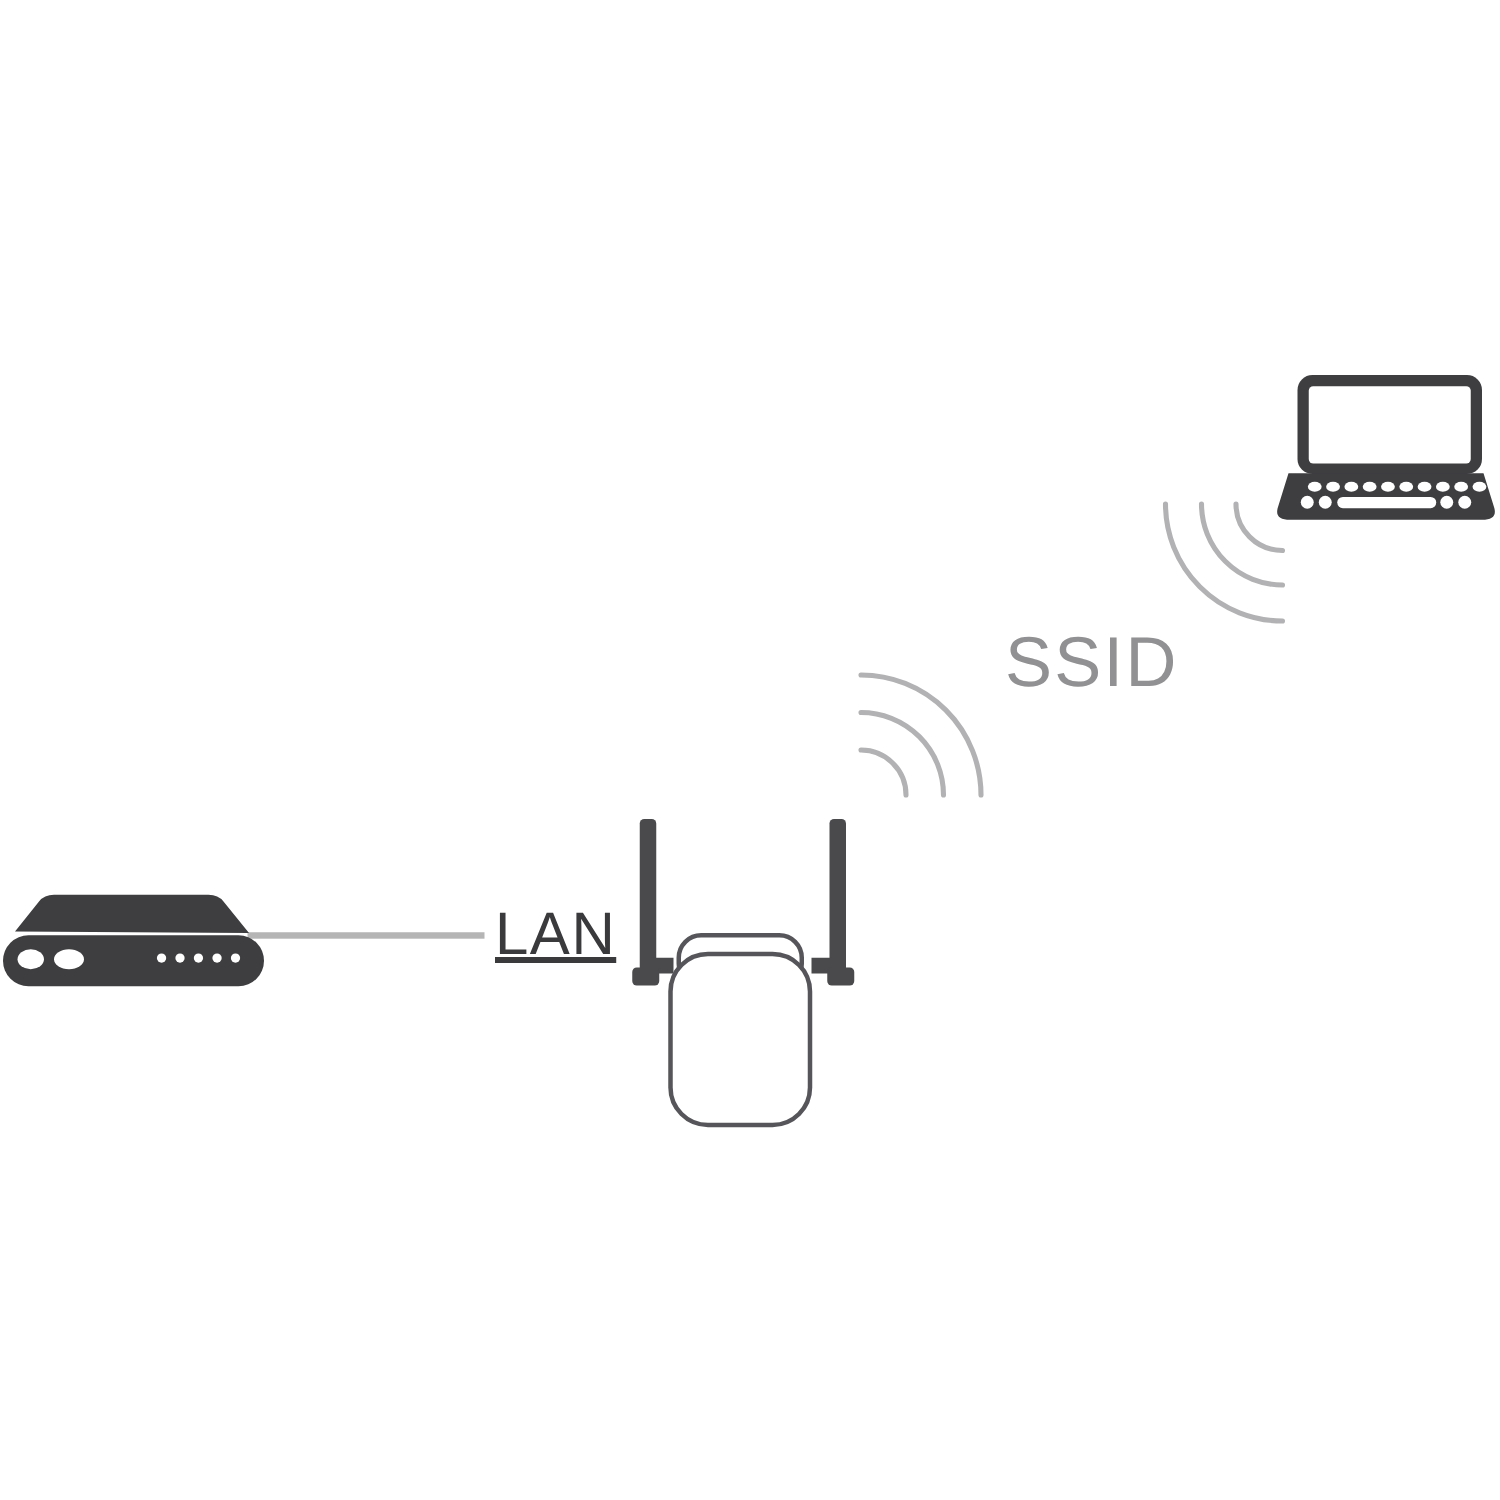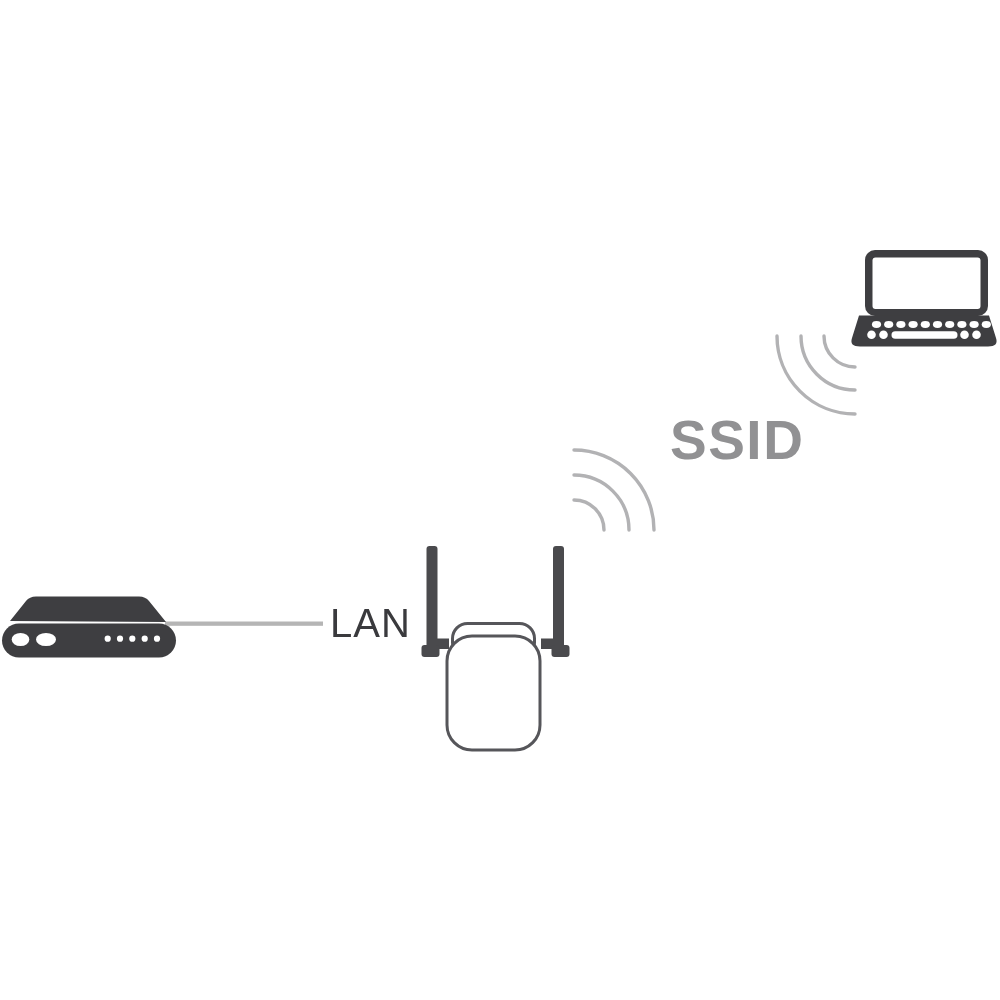--- a/index.html
+++ b/index.html
@@ -29,27 +29,28 @@
     user-select: none;
   }
   .lan-label {
     left: 330px;
     top: 603px;
     font-size: 40px;
     line-height: 40px;
     font-weight: 400;
     letter-spacing: 1px;
     color: var(--lan-text, #3a3a3d);
+    text-decoration: underline;
   }
   .ssid-label {
     left: 670px;
     top: 419px;
-    font-size: 55px;
+    font-size: 47px;
     line-height: 43px;
-    font-weight: 700;
+    font-weight: 400;
     letter-spacing: 1.5px;
     color: var(--ssid-text, #919193);
   }
   .wave {
     fill: none;
     stroke: var(--wave-gray, #b2b2b4);
     stroke-width: 3.4;
     stroke-linecap: round;
   }
   .dark { fill: var(--device-dark, #3e3e41); }

